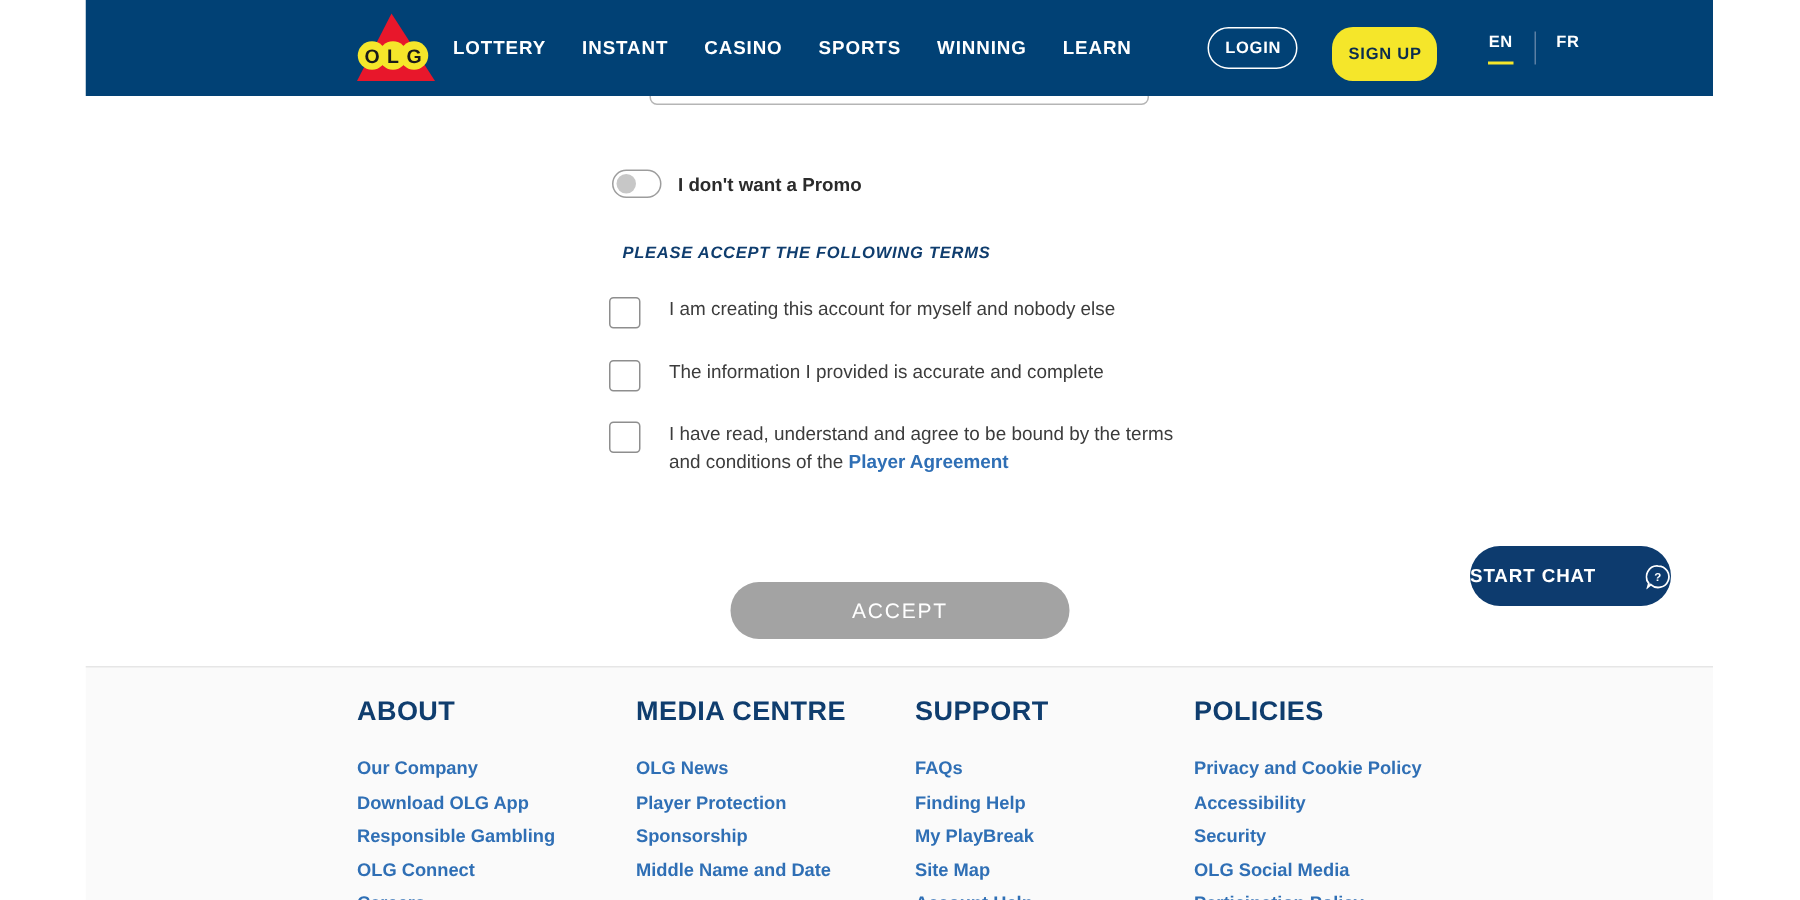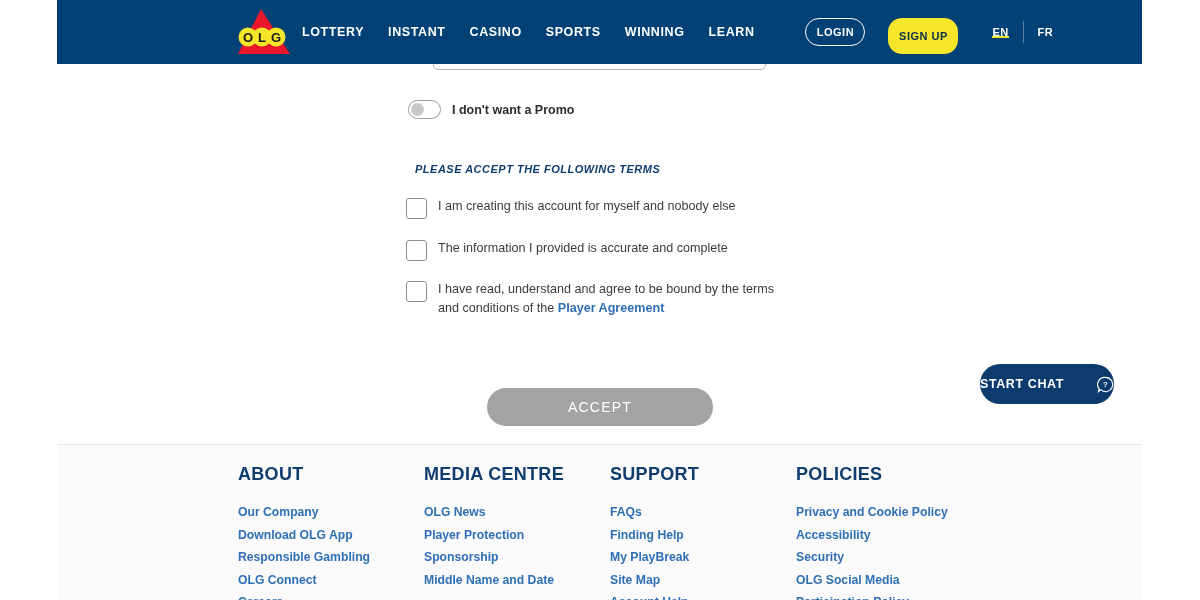--- a/index.html
+++ b/index.html
@@ -101,21 +101,21 @@
     display: flex;
     align-items: center;
     gap: 0;
   }
   .lang-item {
     color: #ffffff;
     font-size: 11px;
     font-weight: bold;
     letter-spacing: 0.4px;
     cursor: pointer;
-    padding-bottom: 0;
+    padding-bottom: 9px;
     position: relative;
   }
   .lang-item.active::after {
     content: "";
     position: absolute;
     left: 0; right: 0; bottom: 0;
     height: 2px;
     background: #f5e62a;
   }
   .lang-div {
@@ -133,21 +133,21 @@
   .promo-input {
     position: absolute;
     left: 376px; top: -32px;
     width: 333px; height: 38px;
     border: 1px solid #b5b5b5;
     border-radius: 5px;
     background: #ffffff;
   }
   .toggle-row {
     position: absolute;
-    left: 351px; top: 36px;
+    left: 351px; top: 49px;
     display: flex;
     align-items: center;
     gap: 11px;
   }
   .toggle {
     width: 33px; height: 19px;
     border-radius: 10px;
     border: 1px solid #9d9d9d;
     background: #ffffff;
     position: relative;
@@ -176,21 +176,21 @@
     color: #0f3d6e;
     letter-spacing: 0.5px;
     font-style: italic;
   }
 
   .check-row {
     position: absolute;
     left: 349px;
     display: flex;
     align-items: flex-start;
-    gap: 11px;
+    gap: 19px;
   }
   .check-row.r1 { top: 133px; }
   .check-row.r2 { top: 175px; }
   .check-row.r3 { top: 216px; }
   .checkbox {
     width: 21px; height: 21px;
     border: 1.6px solid #8e8e8e;
     border-radius: 3px;
     background: #ffffff;
     cursor: pointer;

